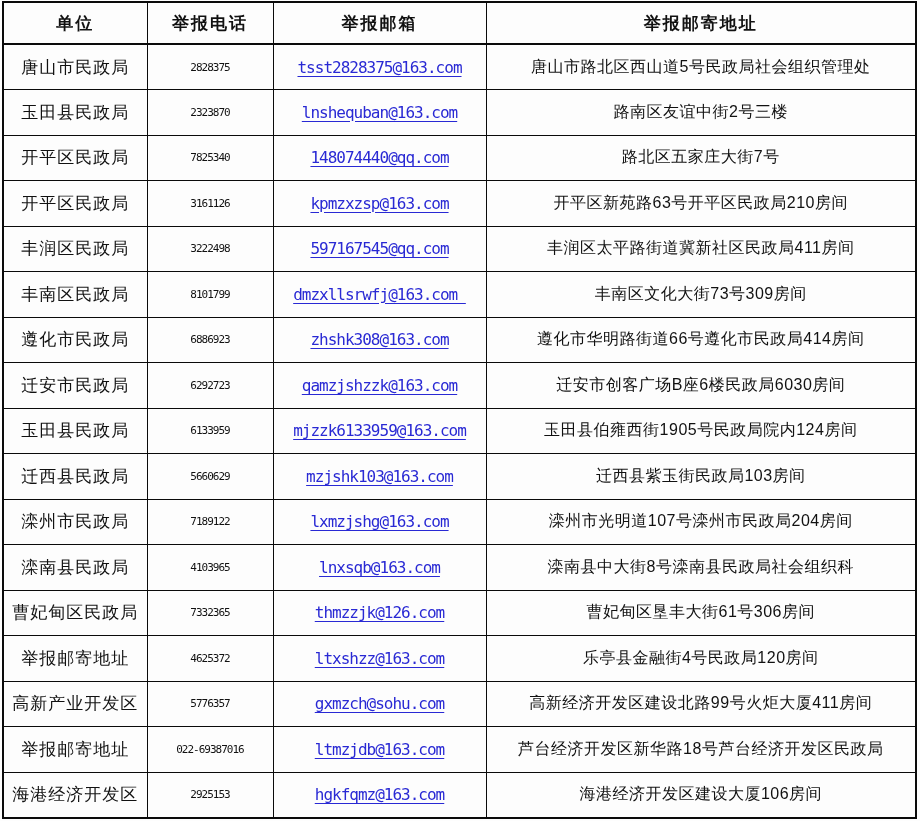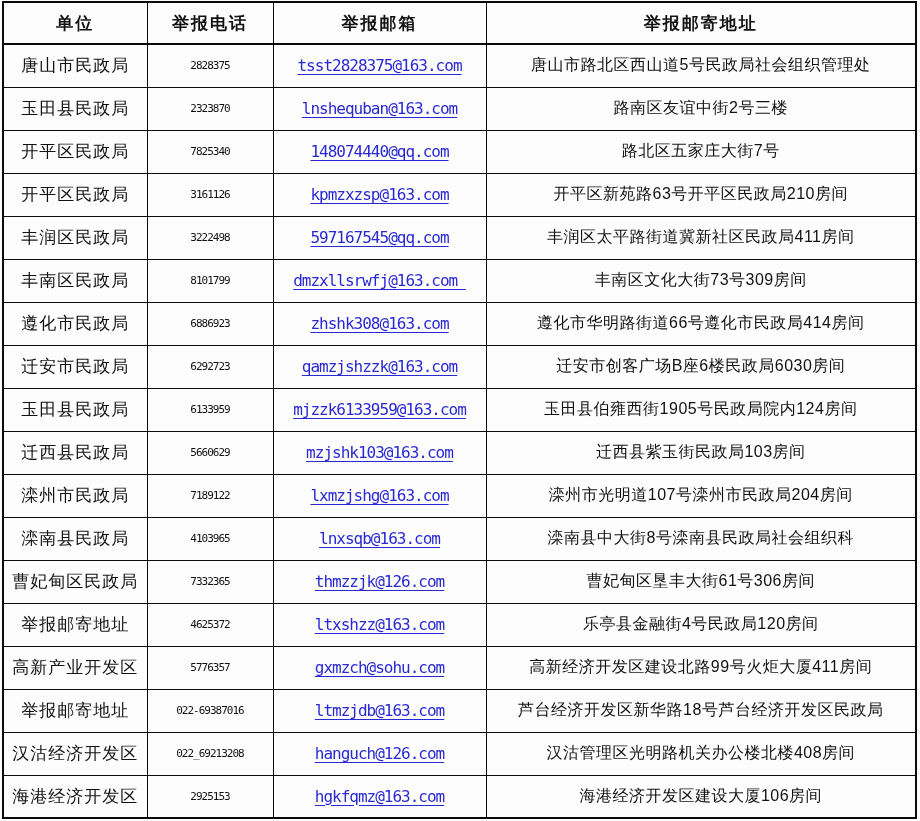--- a/index.html
+++ b/index.html
@@ -199,28 +199,20 @@
 
   <tr>
     <td class="unit-cell">举报邮寄地址</td>
     <td class="phone-cell">022-69387016</td>
     <td class="email-cell">
       <a href="#">ltmzjdb@163.com</a>
     </td>
     <td class="address-cell">芦台经济开发区新华路18号芦台经济开发区民政局</td>
   </tr>
 
-  <tr>
-    <td class="unit-cell">汉沽经济开发区</td>
-    <td class="phone-cell">022_69213208</td>
-    <td class="email-cell">
-      <a href="#">hanguch@126.com</a>
-    </td>
-    <td class="address-cell">汉沽管理区光明路机关办公楼北楼408房间</td>
-  </tr>
 
   <tr>
     <td class="unit-cell">海港经济开发区</td>
     <td class="phone-cell">2925153</td>
     <td class="email-cell">
       <a href="#">hgkfqmz@163.com</a>
     </td>
     <td class="address-cell">海港经济开发区建设大厦106房间</td>
   </tr>
 </tbody>

